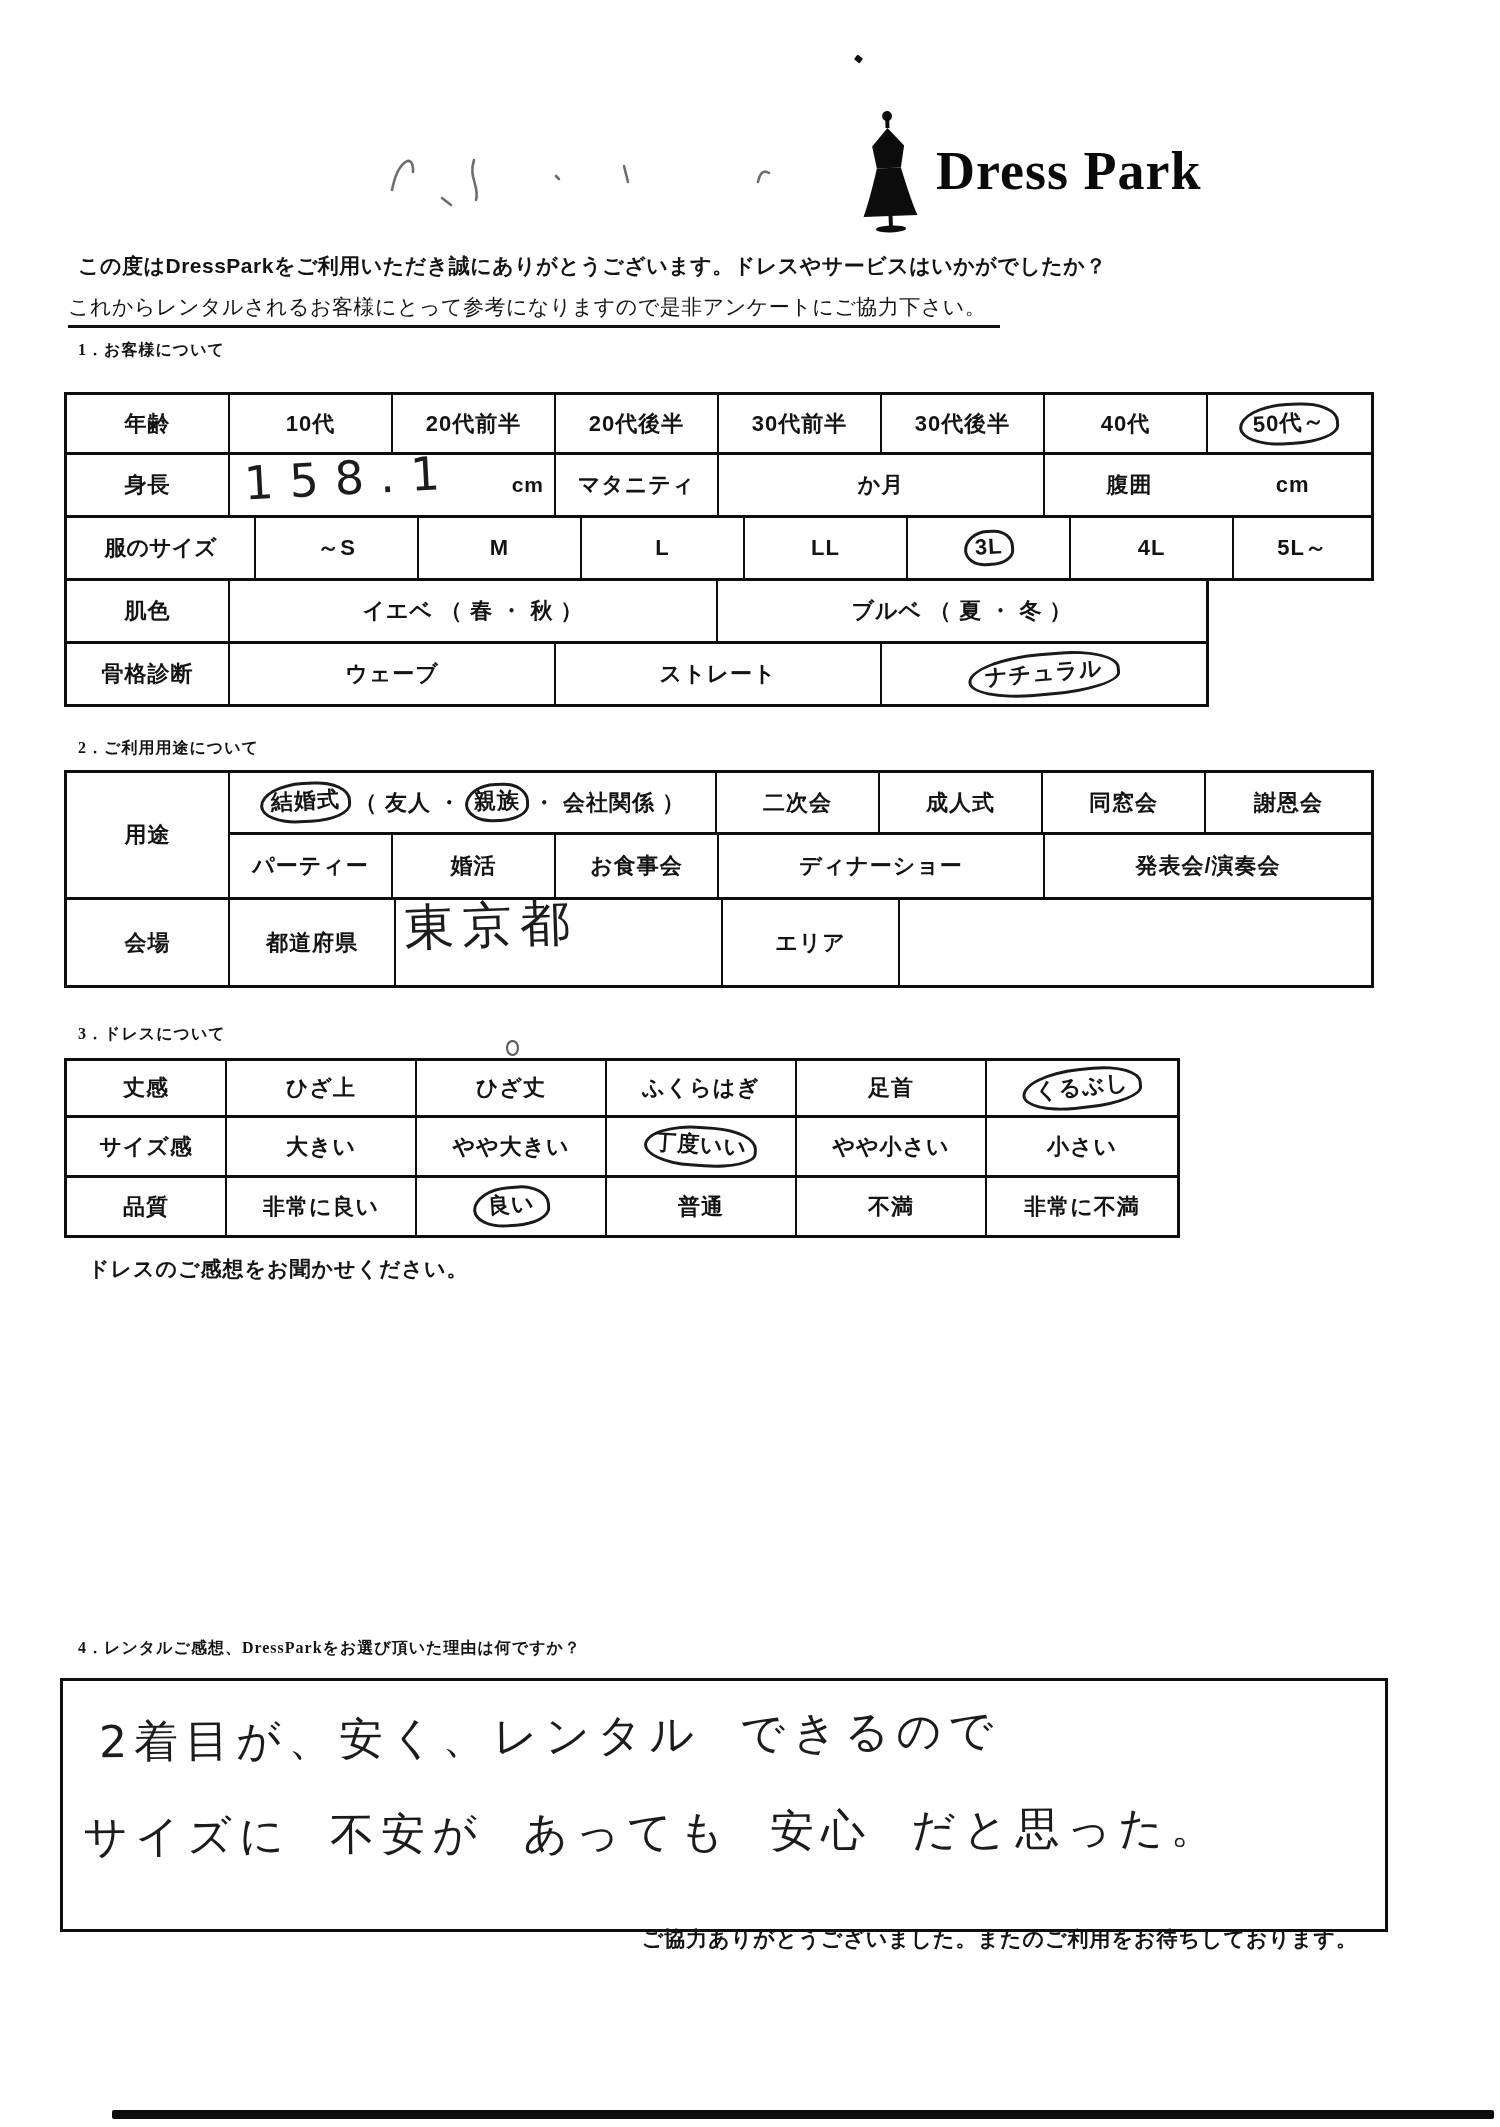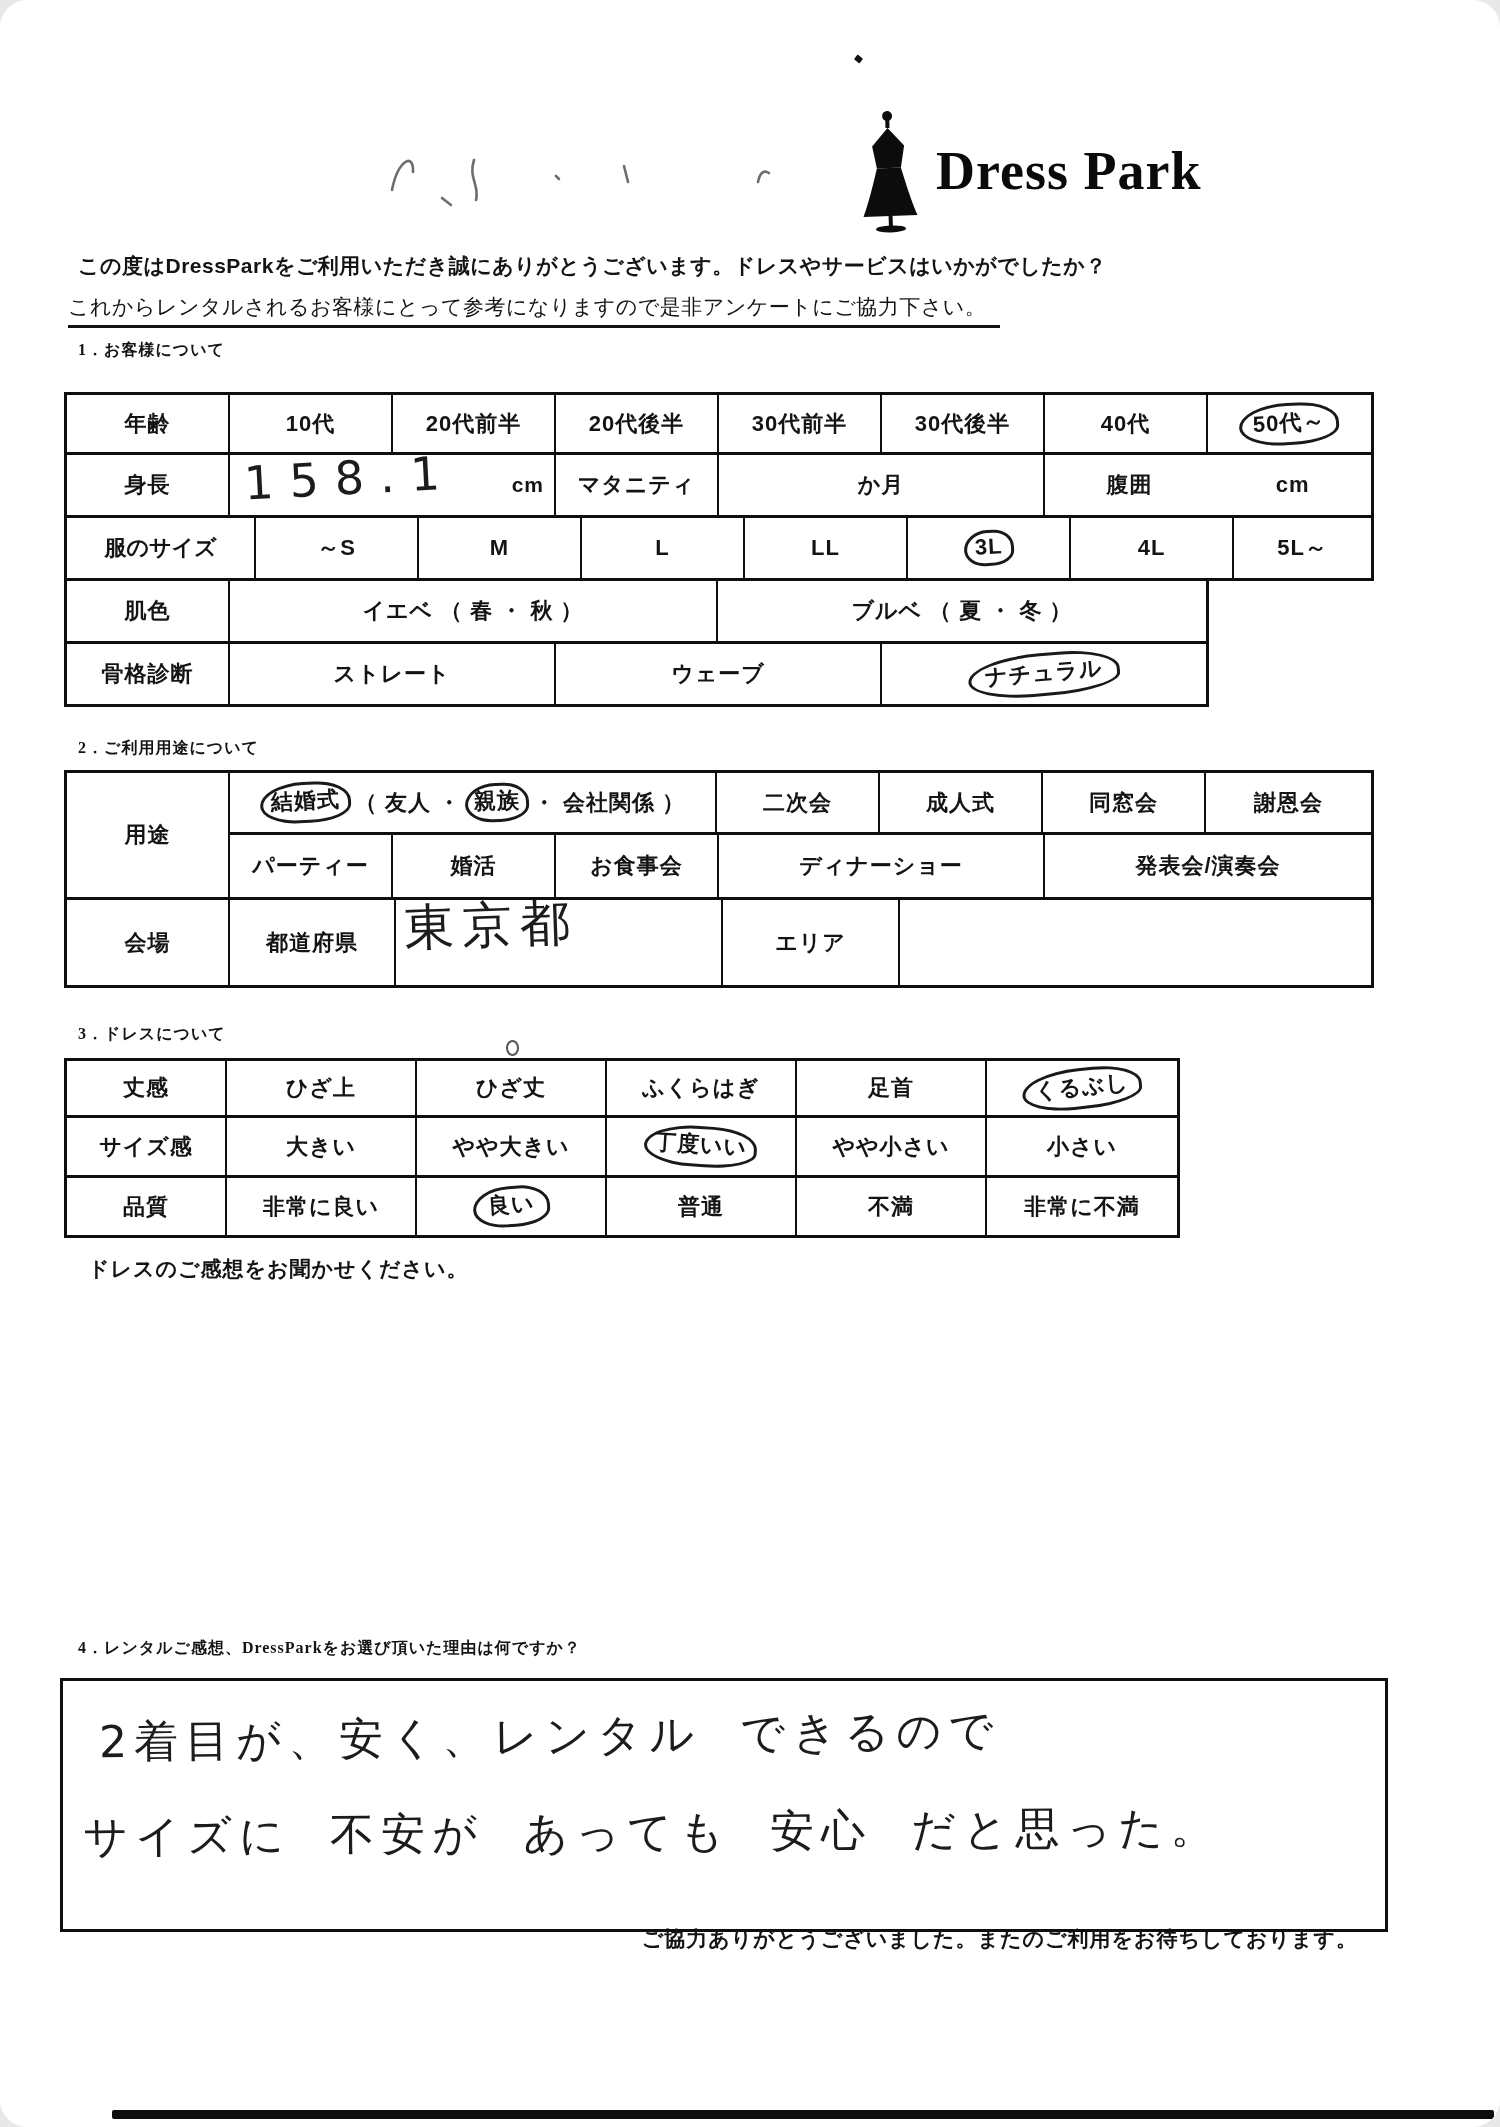--- a/index.html
+++ b/index.html
@@ -1,17 +1,17 @@
 <!DOCTYPE html>
 <html><head>
 <meta charset="utf-8">
 <style>
   html,body{margin:0;padding:0;background:#e8e8e8;}
   .page{position:relative;width:1500px;height:2127px;background:#ffffff;margin:0 auto;
-        font-family:"Liberation Sans",sans-serif;color:#141414;overflow:hidden;border-radius:27px;}
+        font-family:"Liberation Sans",sans-serif;color:#141414;overflow:hidden;}
 
   
   .top-dot{position:absolute;left:855px;top:56px;width:7px;height:6px;background:#111;transform:rotate(38deg);border-radius:1px;}
   .scribble{position:absolute;left:378px;top:138px;}
   .stray-mark{position:absolute;left:506px;top:1040px;width:9px;height:12px;border:2px solid #2b2b2b;border-radius:50%;opacity:.8;}
 
   
   .logo{position:absolute;left:852px;top:108px;display:flex;align-items:center;gap:10px;}
   .logo-text{font-family:"Liberation Serif",serif;font-weight:700;font-size:54px;letter-spacing:1px;color:#0a0a0a;}
 
@@ -135,22 +135,22 @@
     </div>
 
     <div class="trow" style="width:1145px;height:63px">
       <div class="tcell" style="width:163px">肌色</div>
       <div class="tcell" style="width:488px">イエベ （ 春 ・ 秋 ）</div>
       <div class="tcell last grow">ブルベ （ 夏 ・ 冬 ）</div>
     </div>
 
     <div class="trow" style="width:1145px;height:63px">
       <div class="tcell" style="width:163px">骨格診断</div>
+      <div class="tcell" style="width:326px">ウェーブ</div>
       <div class="tcell" style="width:326px">ストレート</div>
-      <div class="tcell" style="width:326px">ウェーブ</div>
       <div class="tcell last grow">
         <span class="circle" style="transform:rotate(-5deg);padding:2px 14px 5px">
           <span>ナチュラル</span>
         </span>
       </div>
     </div>
   </div>
 
   <div class="h-sec" style="left:78px;top:738px">2．ご利用用途について</div>
 

